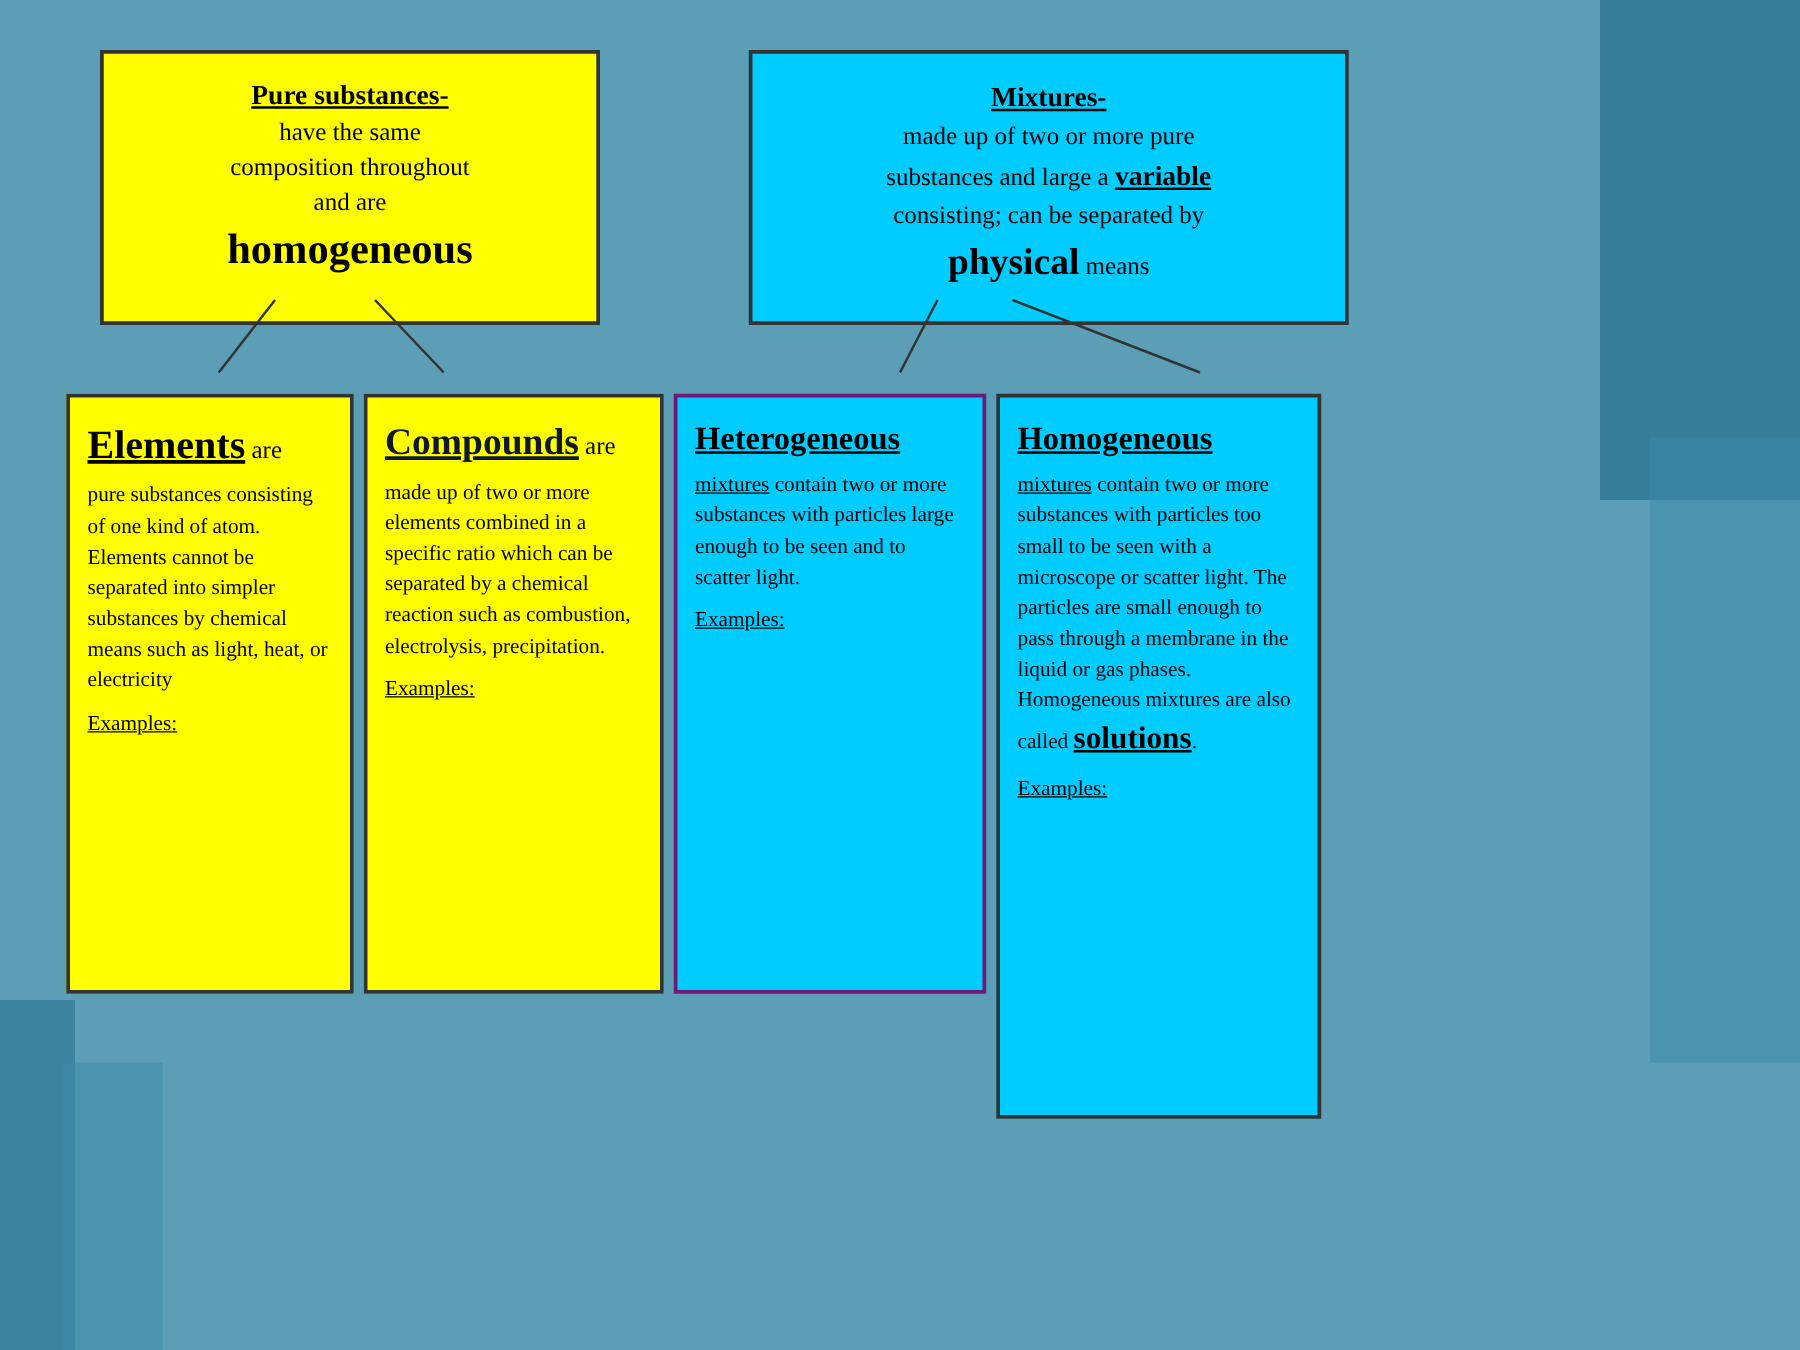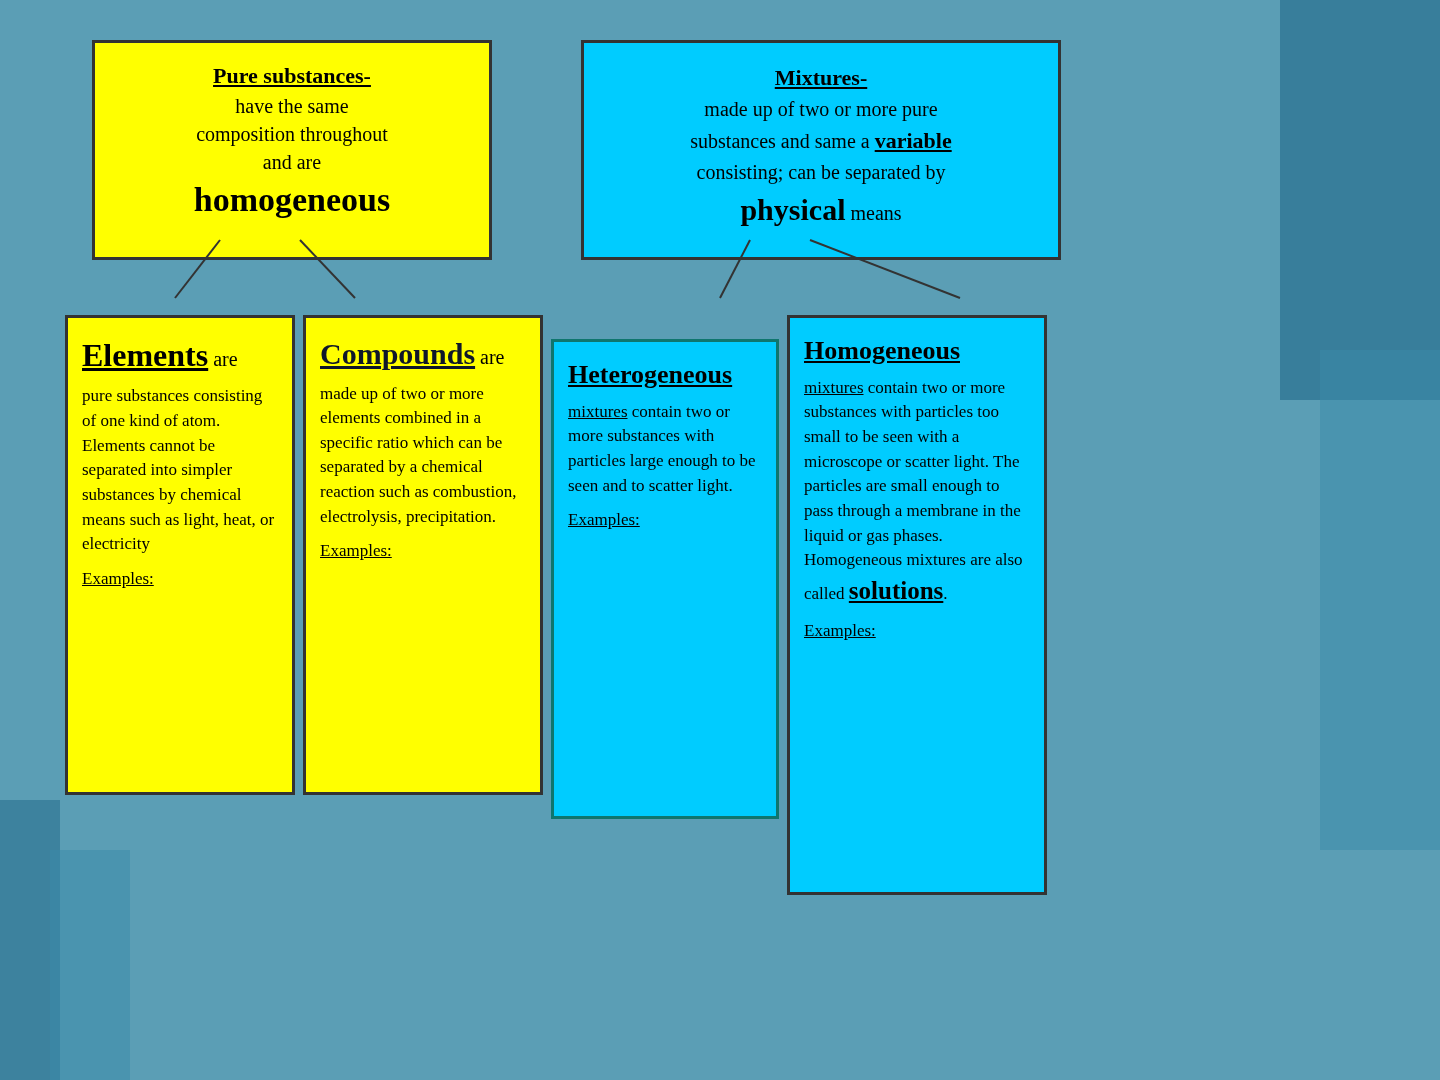--- a/index.html
+++ b/index.html
@@ -10,21 +10,21 @@
       background: #5b9eb5;
       font-family: 'Times New Roman', Times, serif;
       overflow: hidden;
       position: relative;
     }
 
     .main-container {
       position: absolute;
       top: 0; left: 0; width: 100%; height: 100%;
       z-index: 1;
-      padding: 30px 32px;
+      padding: 30px 20px;
       border-radius: 20px;
     }
 
     
     .top-row {
       display: flex;
       gap: 0;
       margin-bottom: 0;
       align-items: flex-start;
     }
@@ -46,21 +46,21 @@
     .mixtures-box {
       background: #00ccff;
       border: 3px solid #333;
       padding: 18px 24px 20px 24px;
       width: 480px;
       min-height: 220px;
       text-align: center;
       font-size: 20px;
       line-height: 1.5;
       position: relative;
-      margin-left: 89px;
+      margin-left: 119px;
       margin-top: 10px;
     }
 
     
     .bottom-row {
       display: flex;
       gap: 8px;
       align-items: flex-start;
       margin-top: 0;
     }
@@ -81,27 +81,26 @@
       border: 3px solid #333;
       padding: 14px 14px 14px 14px;
       width: 240px;
       min-height: 480px;
       font-size: 17px;
       line-height: 1.45;
     }
 
     .heterogeneous-box {
       background: #00ccff;
-      border: 3px solid #0f766e;
-      padding: 14px 14px 14px 14px;
-      width: 228px;
+      border: 3px solid #701a75;
+      padding: 14px 14px 14px 14px;
+      width: 250px;
       min-height: 480px;
       font-size: 17px;
       line-height: 1.45;
-      margin-top: 24px;
     }
 
     .homogeneous-mix-box {
       background: #00ccff;
       border: 3px solid #333;
       padding: 14px 14px 14px 14px;
       width: 260px;
       min-height: 580px;
       font-size: 17px;
       line-height: 1.45;
@@ -190,21 +189,21 @@
       <div>and are</div>
       <div class="homogeneous-word">homogeneous</div>
     </div>
 
     <div class="mixtures-box">
       <div>
         <span class="box-title" style="font-size:22px;">Mixtures-</span>
       </div>
       <div>made up of two or more pure</div>
       <div>
-        <span>substances and same a </span><span class="variable-word">variable</span>
+        <span>substances and large a </span><span class="variable-word">variable</span>
       </div>
       <div>consisting; can be separated by</div>
       <div>
         <span class="physical-word">physical</span><span> means</span>
       </div>
     </div>
 
   </div>
 
   <div class="bottom-row" style="margin-top: 55px; margin-left: 0;">

